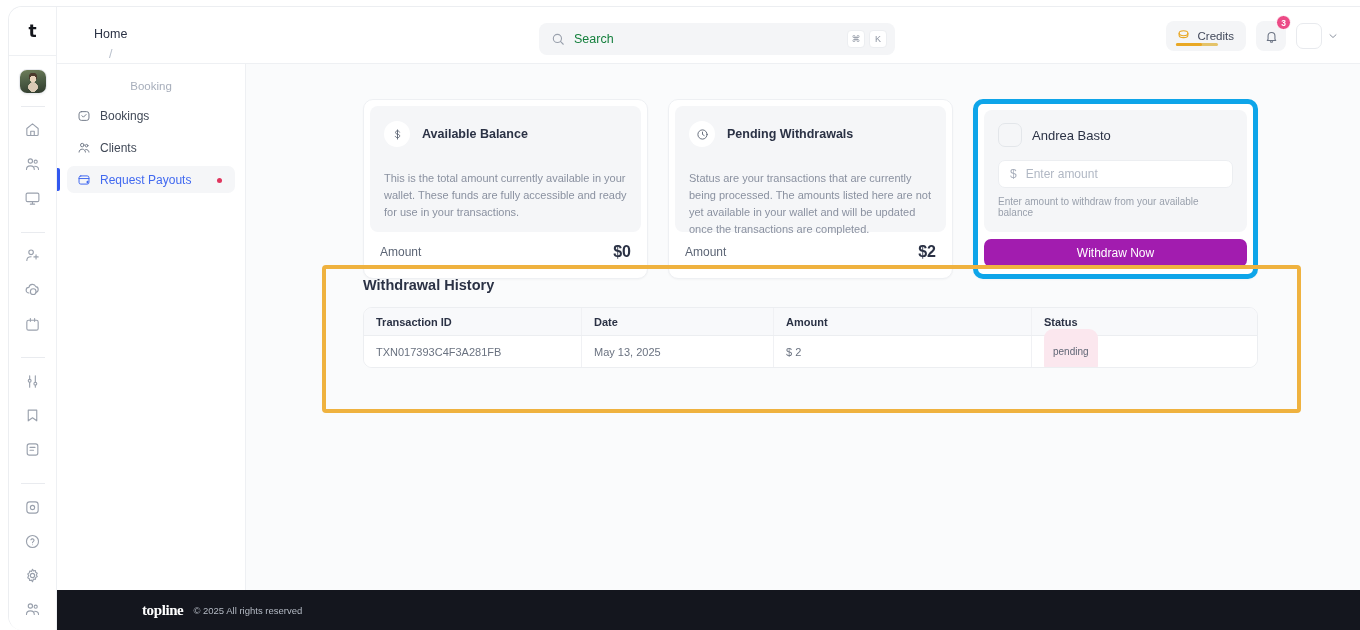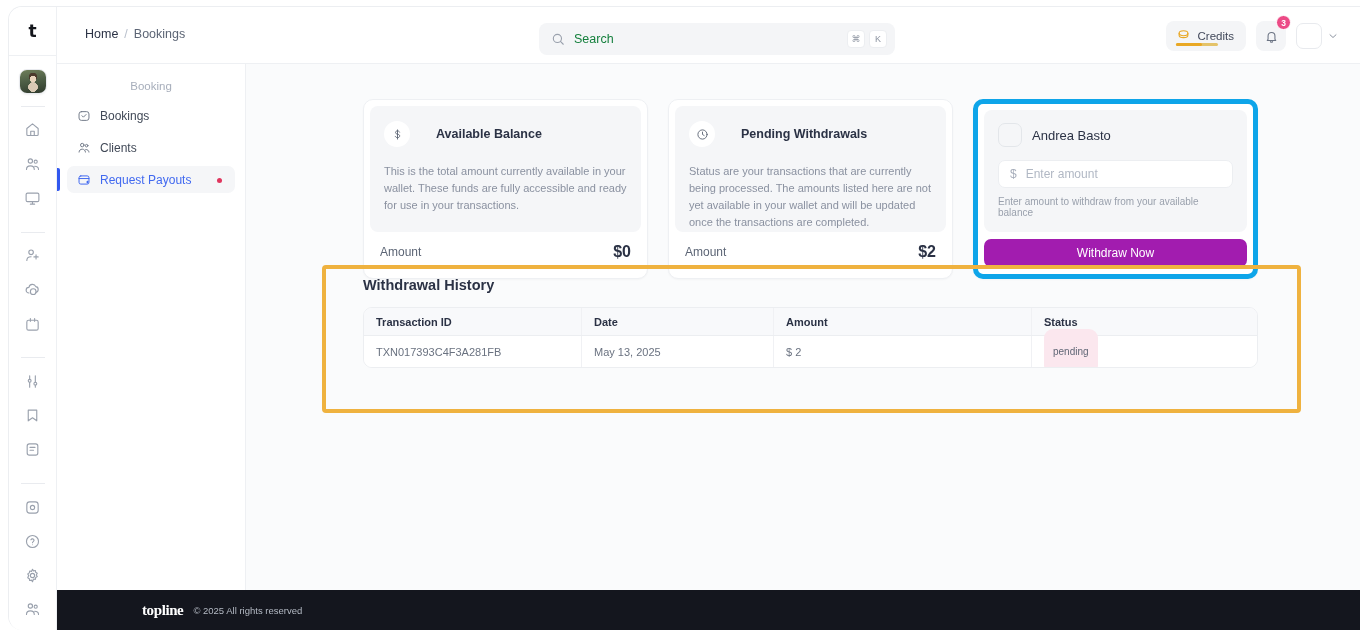--- a/index.html
+++ b/index.html
@@ -82,21 +82,21 @@
   .topbar {
     position: absolute;
     left: 48px; top: 0;
     width: 1304px; height: 57px;
     background: #ffffff;
     border-bottom: 1px solid #eef0f3;
   }
   .breadcrumb {
     position: absolute; left: 28px; top: 20px;
     font-size: 12.5px; color: #5c6575;
-    display: flex; align-items: center; gap: 6px;
+    display: flex; align-items: center; gap: 6px; flex-direction: column;
   }
   .bc-home { color: #2b3245; }
   .bc-sep { color: #b9c0cc; }
   .bc-cur { color: #5c6575; }
 
   .searchwrap {
     position: absolute; left: 482px; top: 16px;
     width: 356px; height: 32px;
     background: #f4f5f7;
     border-radius: 8px;
@@ -236,22 +236,22 @@
     padding: 6px;
     box-shadow: 0 1px 2px rgba(16,24,40,.03);
   }
   .card-inner {
     background: #f5f6f8;
     border-radius: 8px;
     padding: 15px 14px 16px 14px;
     height: 126px;
   }
   .card-head {
-    display: flex; align-items: center; gap: 26px;
-    margin-bottom: 16px;
+    display: flex; align-items: center; gap: 12px;
+    margin-bottom: 23px;
   }
   .card-badge {
     width: 26px; height: 26px; border-radius: 50%;
     background: #ffffff;
     display: flex; align-items: center; justify-content: center;
     color: #5d6575;
   }
   .card-title { font-size: 12.5px; font-weight: bold; color: #2b3245; }
   .card-desc { font-size: 11px; color: #8a91a0; line-height: 1.55; }
   .card-foot {

